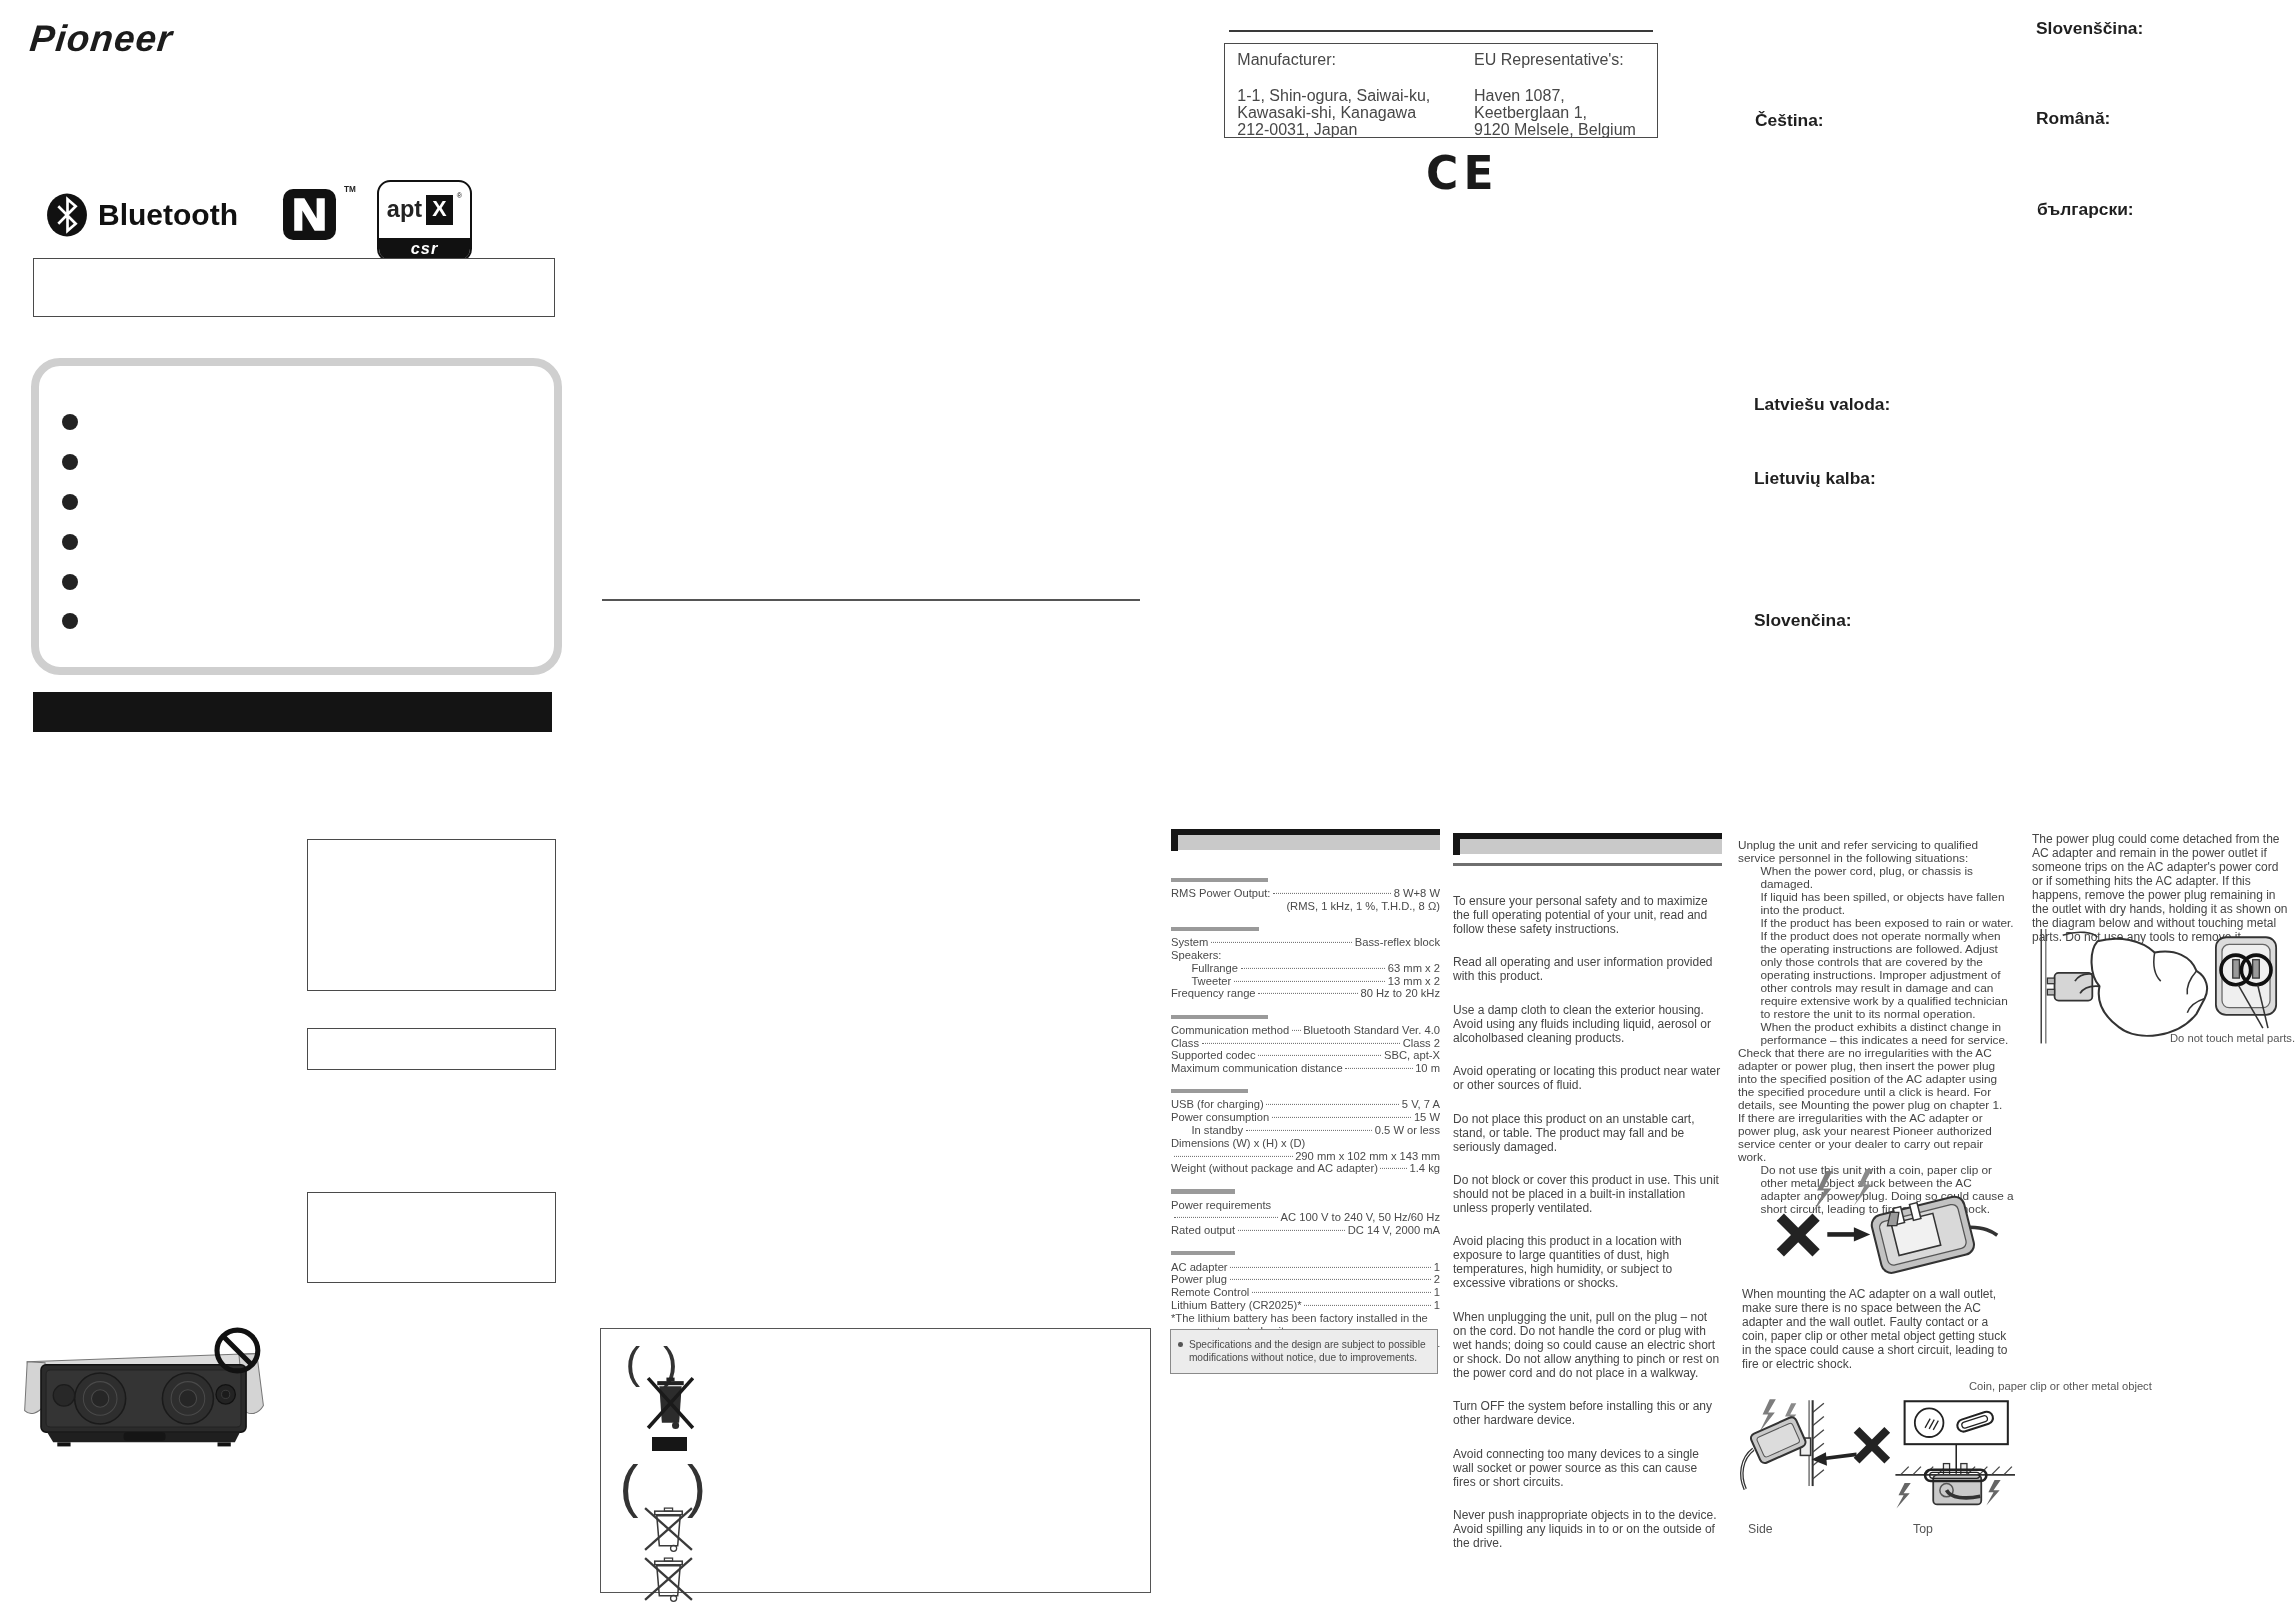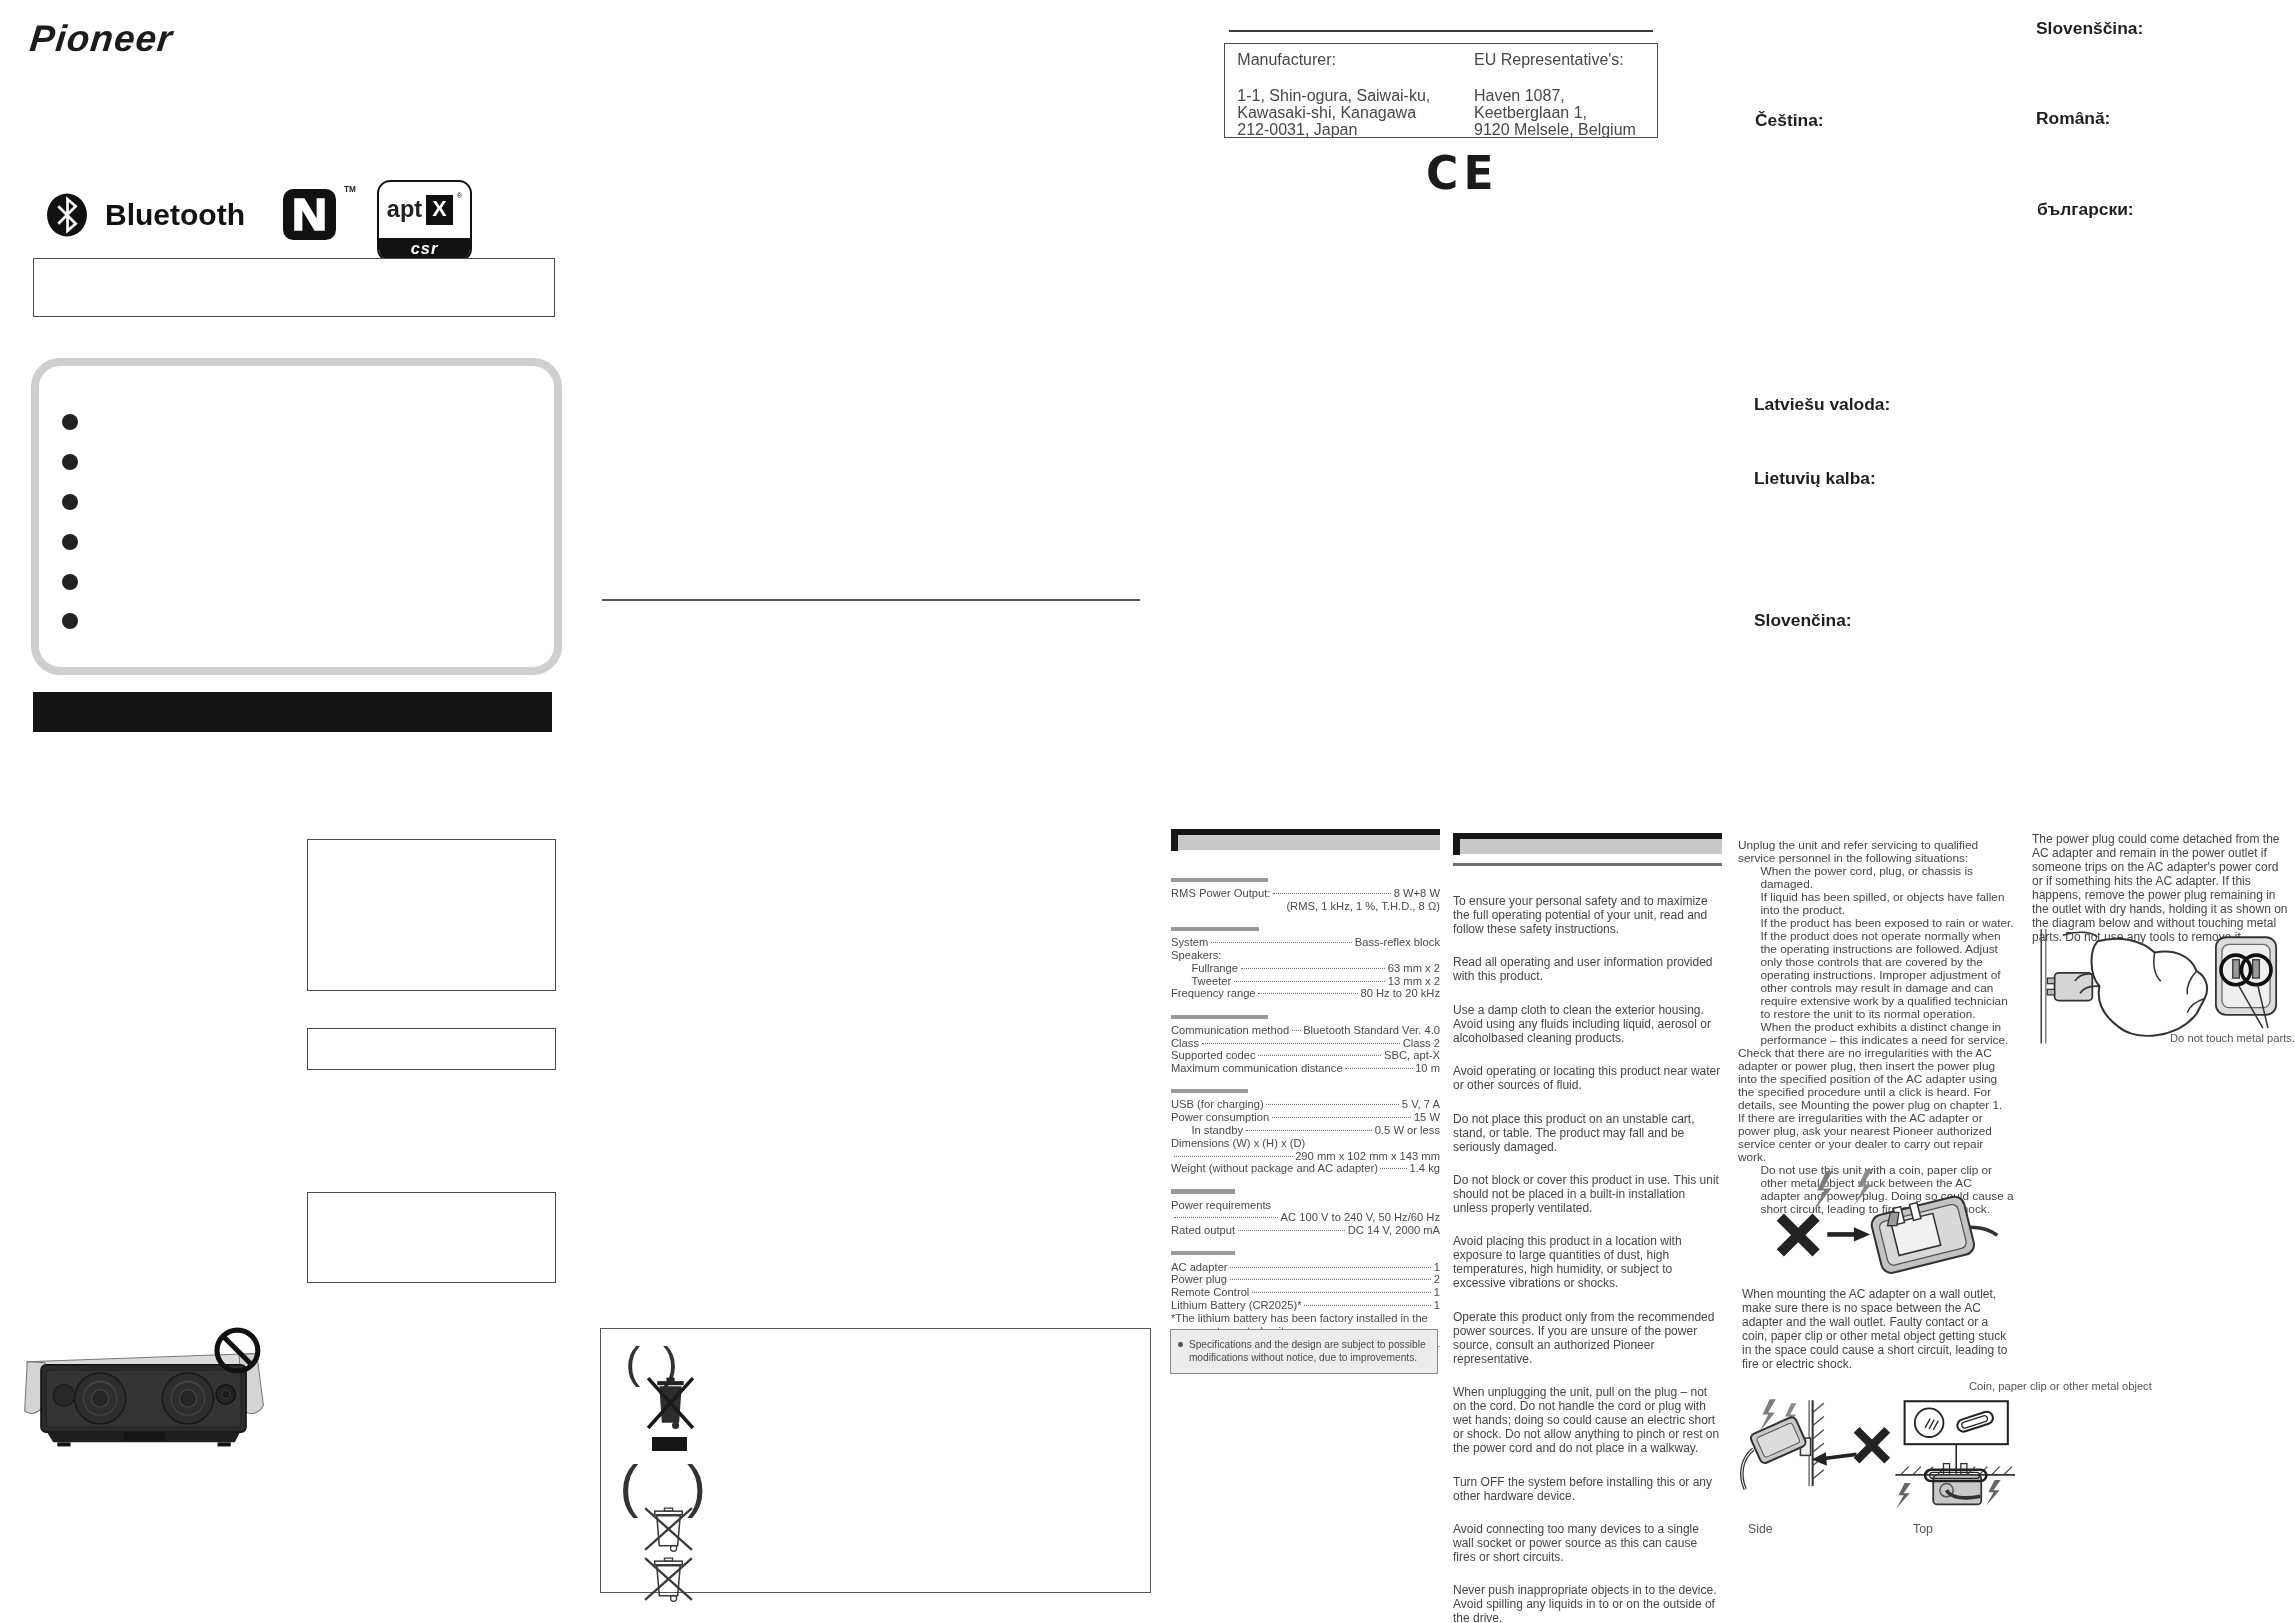--- a/index.html
+++ b/index.html
@@ -3,21 +3,21 @@
 <meta charset="utf-8">
 <style>
   html,body{margin:0;padding:0;background:#fff;}
   #page{position:relative;width:2295px;height:1623px;background:#ffffff;overflow:hidden;
         font-family:"Liberation Sans","DejaVu Sans",sans-serif;color:#3d3d3d;}
   .abs{position:absolute;}
 
   
   #pioneer-logo{left:30px;top:18.4px;font-size:37px;font-weight:bold;font-style:italic;
     letter-spacing:1px;color:#1c1c1c;transform:skewX(-6deg);}
-  #bt-logo{left:46px;top:193px;display:flex;align-items:center;gap:17px;}
+  #bt-logo{left:46px;top:193px;display:flex;align-items:center;gap:10px;}
   #bt-word{font-size:30px;font-weight:bold;color:#111;letter-spacing:0px;}
   #nfc-logo{left:282px;top:188px;}
   #nfc-tm{left:344px;top:185px;font-size:8.2px;color:#222;font-weight:bold;}
   #aptx-logo{left:377px;top:180px;width:91px;height:78px;border:2.6px solid #111;border-radius:13.3px;
     background:#fff;overflow:hidden;display:flex;flex-direction:column;}
   #aptx-top{flex:1;display:flex;align-items:center;justify-content:center;gap:4.1px;border-radius:27px;}
   #aptx-word{font-size:23.5px;font-weight:bold;color:#222;}
   #aptx-xbox{width:26.6px;height:30px;background:#111;color:#fff;font-size:21.5px;font-weight:bold;
     display:flex;align-items:center;justify-content:center;}
   #aptx-reg{font-size:7.2px;color:#111;align-self:flex-start;margin-top:9.2px;}
@@ -326,21 +326,20 @@
   </div>
 
   <div class="abs bodycol" id="safety-col2">
       <p>To ensure your personal safety and to maximize the full operating potential of your unit, read and follow these safety instructions.</p>
       <p>Read all operating and user information provided with this product.</p>
       <p>Use a damp cloth to clean the exterior housing. Avoid using any fluids including liquid, aerosol or alcoholbased cleaning products.</p>
       <p>Avoid operating or locating this product near water or other sources of fluid.</p>
       <p>Do not place this product on an unstable cart, stand, or table. The product may fall and be seriously damaged.</p>
       <p>Do not block or cover this product in use. This unit should not be placed in a built-in installation unless properly ventilated.</p>
       <p>Avoid placing this product in a location with exposure to large quantities of dust, high temperatures, high humidity, or subject to excessive vibrations or shocks.</p>
-      <p>Operate this product only from the recommended power sources. If you are unsure of the power source, consult an authorized Pioneer representative.</p>
       <p>When unplugging the unit, pull on the plug – not on the cord. Do not handle the cord or plug with wet hands; doing so could cause an electric short or shock. Do not allow anything to pinch or rest on the power cord and do not place in a walkway.</p>
       <p>Turn OFF the system before installing this or any other hardware device.</p>
       <p>Avoid connecting too many devices to a single wall socket or power source as this can cause fires or short circuits.</p>
       <p>Never push inappropriate objects in to the device. Avoid spilling any liquids in to or on the outside of the drive.</p>
     </div>
   <div class="abs bodycol" id="safety-col3">
       <div class="ind0">Unplug the unit and refer servicing to qualified service personnel in the following situations:</div>
       <div class="ind1">When the power cord, plug, or chassis is damaged.</div>
       <div class="ind1">If liquid has been spilled, or objects have fallen into the product.</div>
       <div class="ind1">If the product has been exposed to rain or water.</div>

